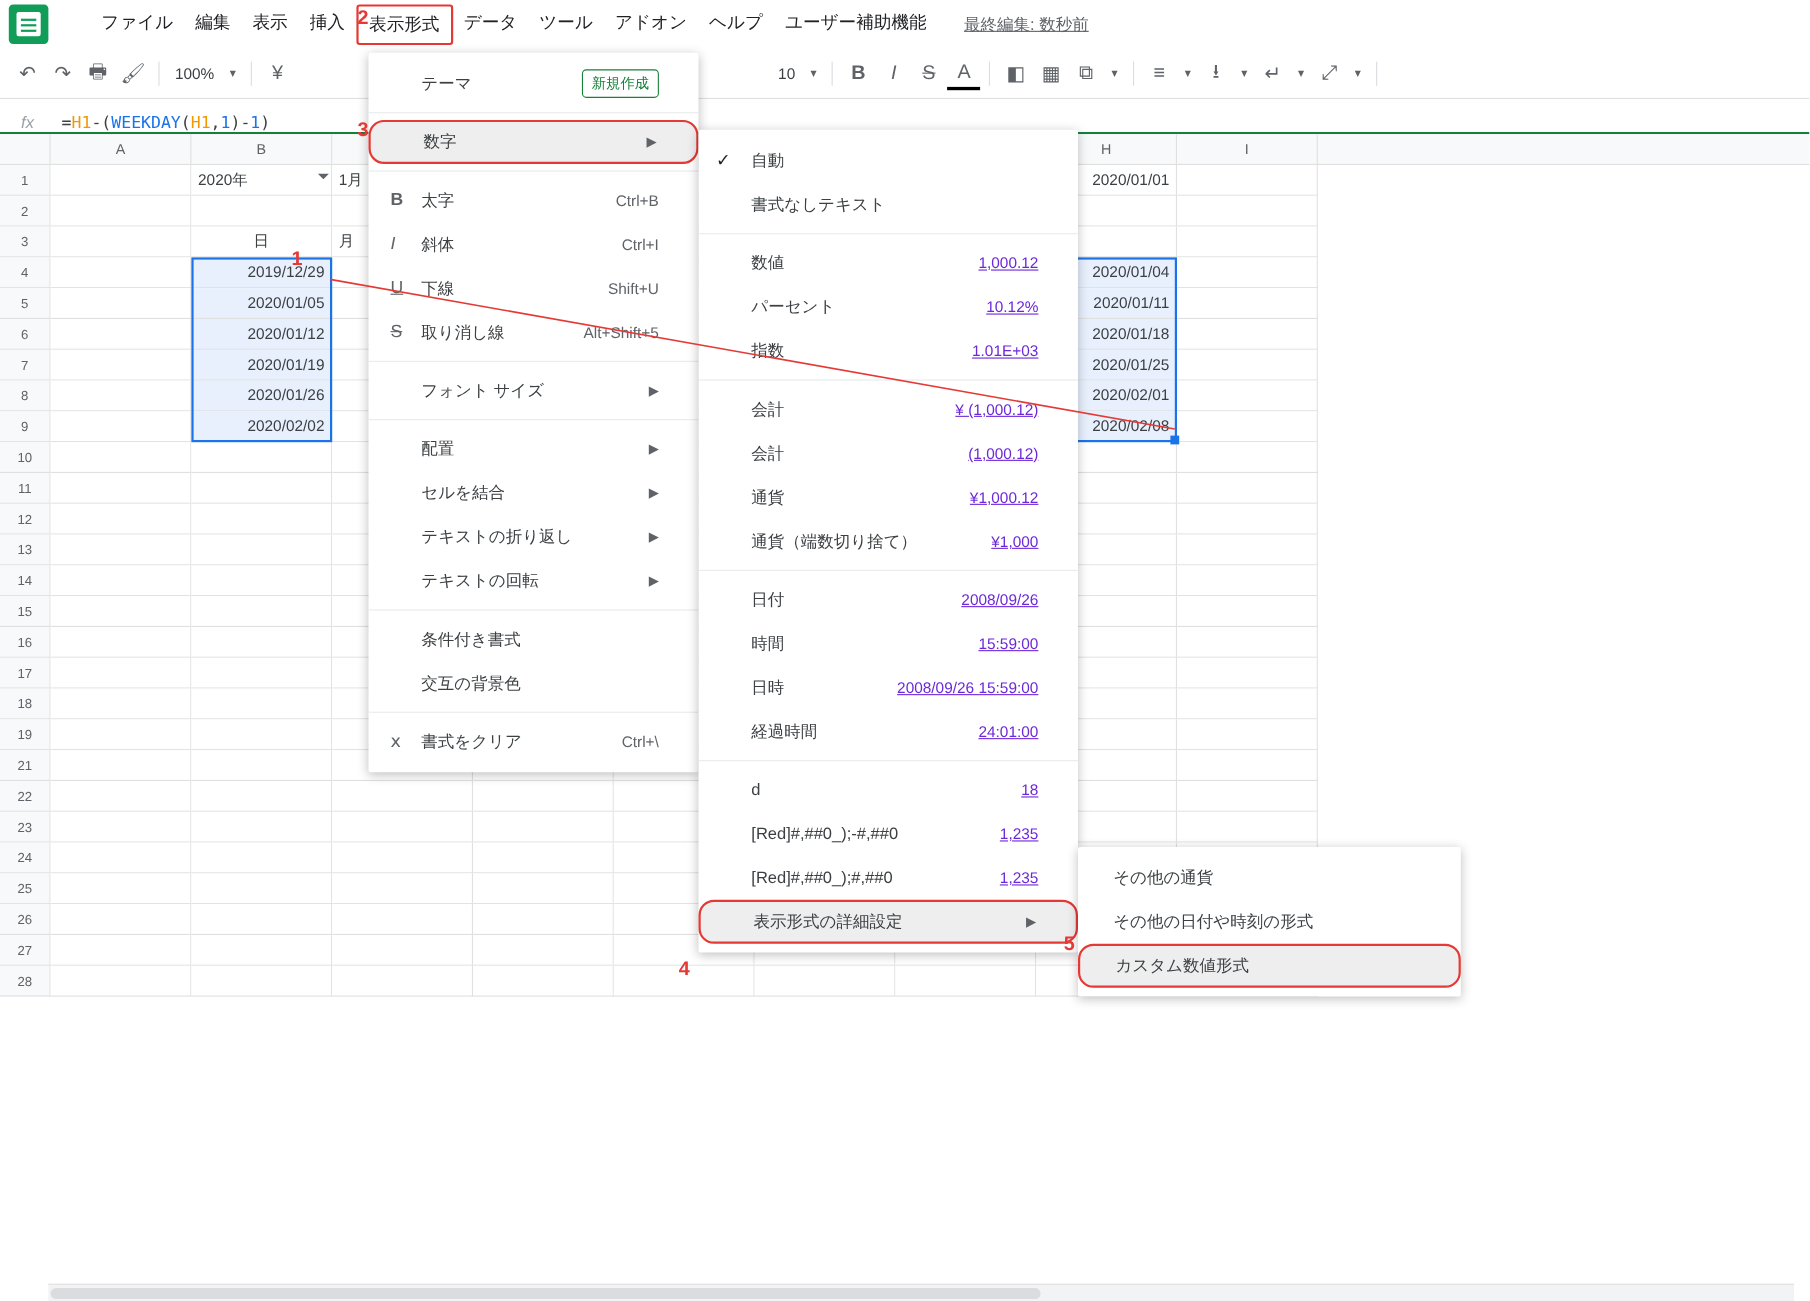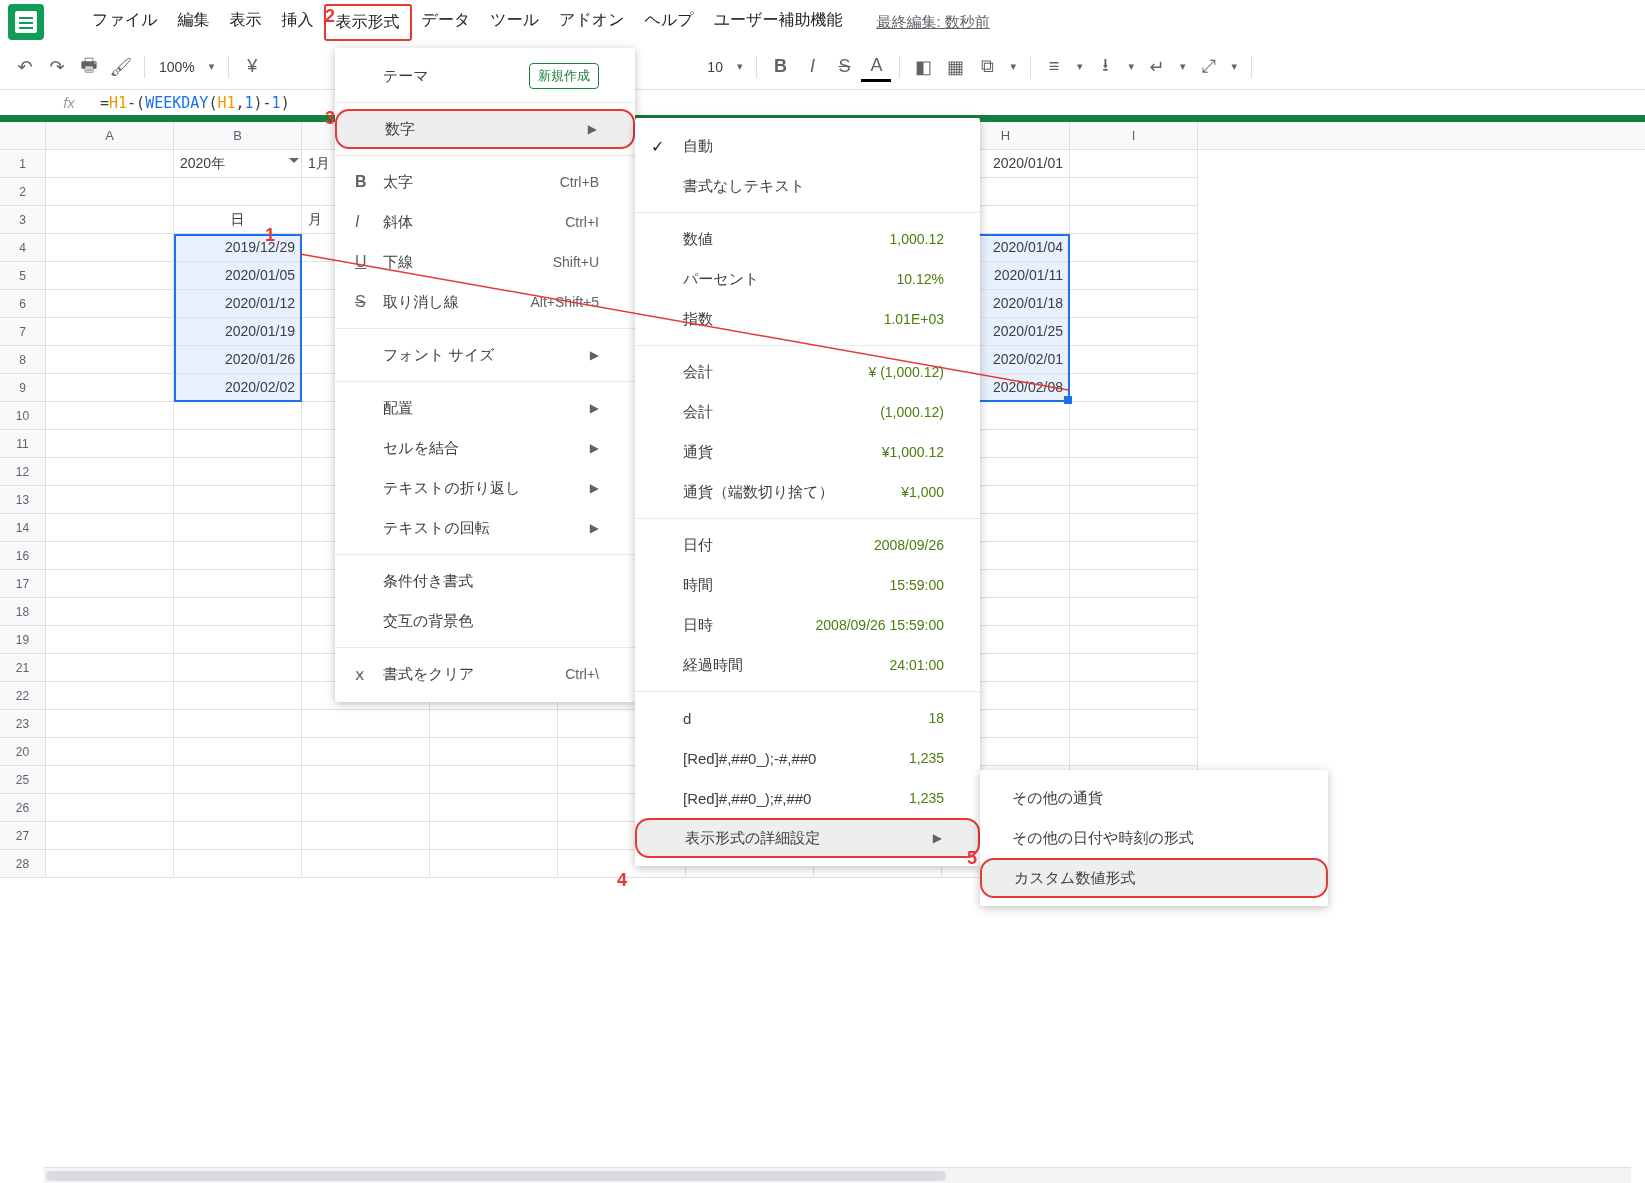--- a/index.html
+++ b/index.html
@@ -16,21 +16,21 @@
 .last-edit { margin-left: 20px; font-size: 15px; color: #5f6368; text-decoration: underline; }
 
 
 .toolbar { display: flex; align-items: center; height: 46px; padding: 0 10px; gap: 2px; border-bottom: 1px solid #e0e0e0; }
 .tb-btn { width: 30px; height: 30px; display: inline-flex; align-items: center; justify-content: center; color: #5f6368; cursor: pointer; font-size: 18px; }
 .tb-sep { width: 1px; height: 22px; background: #dadce0; margin: 0 6px; }
 .tb-text { font-size: 14px; padding: 0 6px; color: #3c4043; }
 .tb-chev { font-size: 11px; color: #5f6368; padding: 0 6px; }
 
 
-.formula-bar { display: flex; align-items: center; height: 32px; border-bottom: 7px solid #15803d; padding-left: 44px; }
+.formula-bar { display: flex; align-items: flex-end; height: 32px; border-bottom: 2px solid #15803d; }
 .fx-label { width: 50px; text-align: center; color: #9aa0a6; font-style: italic; font-size: 15px; }
 .formula-text { font-family: "Consolas", monospace; font-size: 15px; padding-left: 6px; }
 .fx-fn { color: #1a73e8; }
 .fx-ref { color: #f29900; }
 .fx-num { color: #1a73e8; }
 
 
 .grid { position: relative; }
 .col-headers { display: flex; height: 28px; background: #f8f9fa; border-bottom: 1px solid #e0e0e0; }
 .rowhdr-spacer { width: 46px; border-right: 1px solid #e0e0e0; }
@@ -45,21 +45,21 @@
 .cell .dd { position: absolute; right: 2px; top: 8px; border: 5px solid transparent; border-top-color: #5f6368; }
 .selection-border { position: absolute; border: 2px solid #1a73e8; pointer-events: none; }
 
 
 .menu-panel { position: absolute; background: #fff; box-shadow: 0 2px 10px rgba(0,0,0,.25); border-radius: 2px; padding: 8px 0; z-index: 100; }
 .menu-row { display: flex; align-items: center; height: 40px; padding: 0 36px 0 20px; font-size: 15px; cursor: pointer; position: relative; }
 .menu-row .mi-icon { width: 28px; display: inline-flex; align-items: center; color: #5f6368; font-size: 16px; }
 .menu-row .mi-label { flex: 1; }
 .menu-row .mi-short { color: #5f6368; font-size: 14px; margin-left: 30px; }
 .menu-row .mi-arrow { color: #5f6368; font-size: 12px; margin-left: 30px; }
-.menu-row .mi-value { color: #4d7c0f; font-size: 14px; margin-left: 30px; }
+.menu-row .mi-value { color: #6d28d9; font-size: 14px; margin-left: 30px; text-decoration: underline; }
 .menu-row .mi-check { position: absolute; left: 16px; font-size: 16px; color: #202124; }
 .menu-row.hl { background: #eeeeee; border-radius: 14px; }
 .menu-row.hl-red { border: 2px solid #e53935; }
 .menu-sep { height: 1px; background: #e8eaed; margin: 6px 0; }
 .new-badge { border: 1.5px solid #188038; color: #188038; font-size: 13px; padding: 3px 8px; border-radius: 4px; margin-left: 60px; }
 
 .anno { position: absolute; color: #e53935; font-size: 18px; font-weight: bold; z-index: 500; }
 .red-line { position: absolute; background: transparent; z-index: 400; pointer-events: none; }
 
 
@@ -315,20 +315,32 @@
         <div class="cell"></div>
         <div class="cell"></div>
         <div class="cell"></div>
         <div class="cell"></div>
         <div class="cell"></div>
         <div class="cell"></div>
         <div class="cell"></div>
         <div class="cell"></div>
       </div>
       <div class="grid-row">
+        <div class="row-h">15</div>
+        <div class="cell"></div>
+        <div class="cell"></div>
+        <div class="cell"></div>
+        <div class="cell"></div>
+        <div class="cell"></div>
+        <div class="cell"></div>
+        <div class="cell"></div>
+        <div class="cell"></div>
+        <div class="cell"></div>
+      </div>
+      <div class="grid-row">
         <div class="row-h">16</div>
         <div class="cell"></div>
         <div class="cell"></div>
         <div class="cell"></div>
         <div class="cell"></div>
         <div class="cell"></div>
         <div class="cell"></div>
         <div class="cell"></div>
         <div class="cell"></div>
         <div class="cell"></div>
@@ -399,21 +411,21 @@
         <div class="cell"></div>
         <div class="cell"></div>
         <div class="cell"></div>
         <div class="cell"></div>
         <div class="cell"></div>
         <div class="cell"></div>
         <div class="cell"></div>
         <div class="cell"></div>
       </div>
       <div class="grid-row">
-        <div class="row-h">20</div>
+        <div class="row-h">24</div>
         <div class="cell"></div>
         <div class="cell"></div>
         <div class="cell"></div>
         <div class="cell"></div>
         <div class="cell"></div>
         <div class="cell"></div>
         <div class="cell"></div>
         <div class="cell"></div>
         <div class="cell"></div>
       </div>

